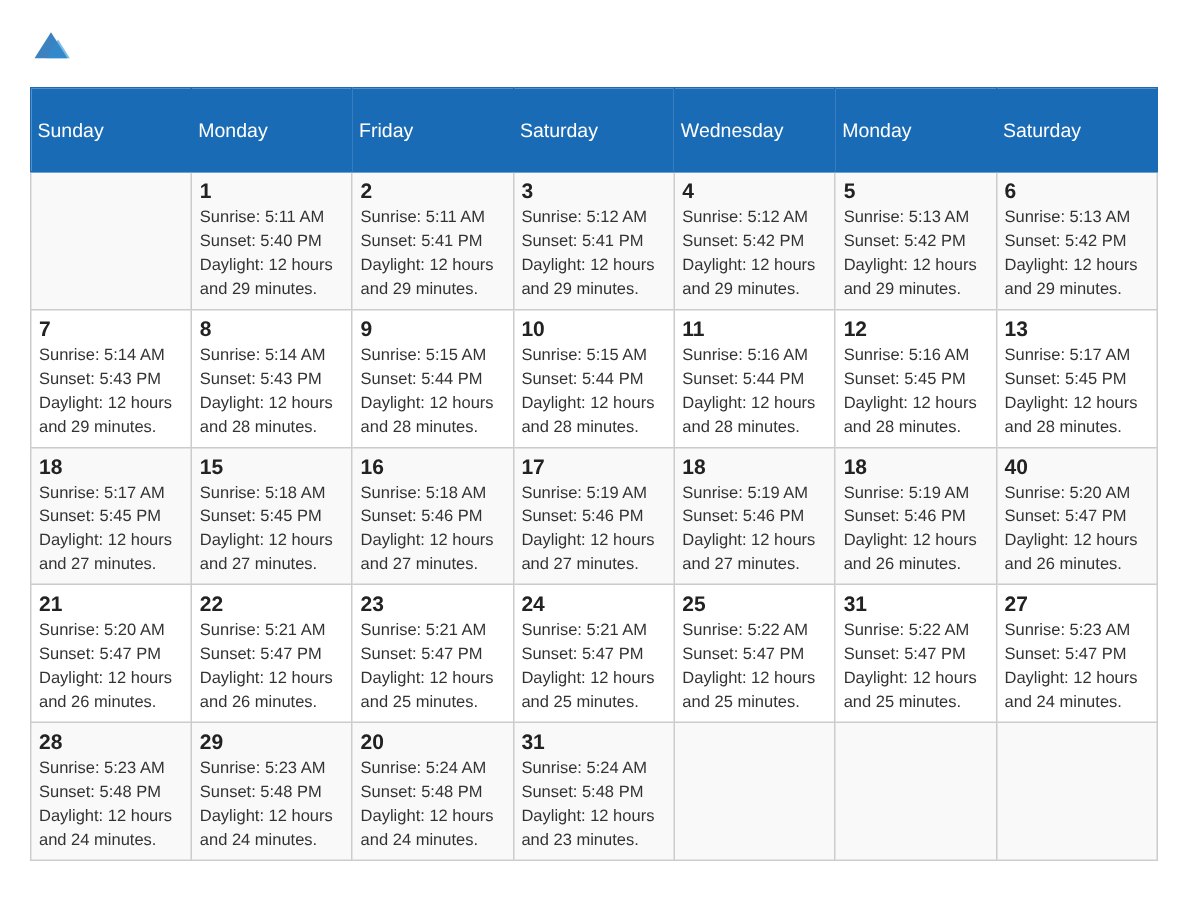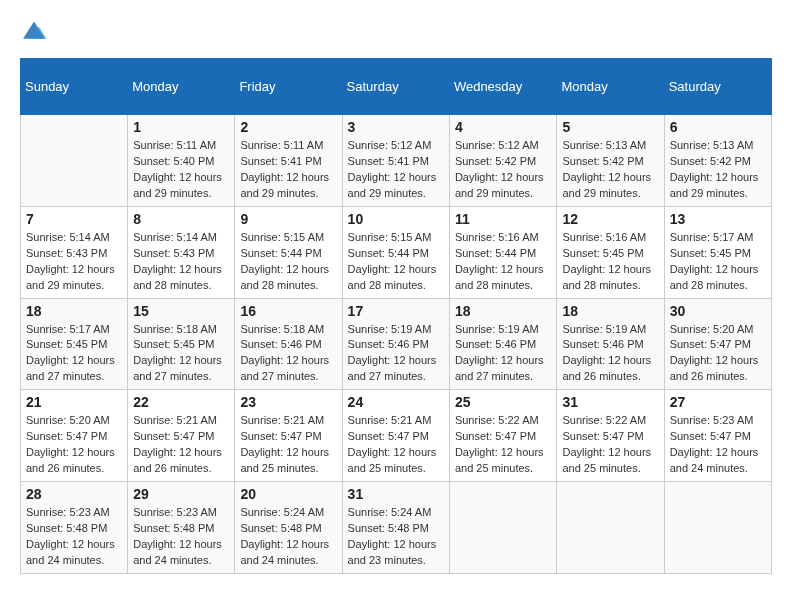--- a/index.html
+++ b/index.html
@@ -198,21 +198,21 @@
         </td>
         <td>
           <div class="day-number">18</div>
           <div class="day-info">Sunrise: 5:19 AM<br>Sunset: 5:46 PM<br>Daylight: 12 hours<br>and 27 minutes.</div>
         </td>
         <td>
           <div class="day-number">18</div>
           <div class="day-info">Sunrise: 5:19 AM<br>Sunset: 5:46 PM<br>Daylight: 12 hours<br>and 26 minutes.</div>
         </td>
         <td>
-          <div class="day-number">30</div>
+          <div class="day-number">40</div>
           <div class="day-info">Sunrise: 5:20 AM<br>Sunset: 5:47 PM<br>Daylight: 12 hours<br>and 26 minutes.</div>
         </td>
       </tr>
       <tr>
         <td>
           <div class="day-number">21</div>
           <div class="day-info">Sunrise: 5:20 AM<br>Sunset: 5:47 PM<br>Daylight: 12 hours<br>and 26 minutes.</div>
         </td>
         <td>
           <div class="day-number">22</div>

